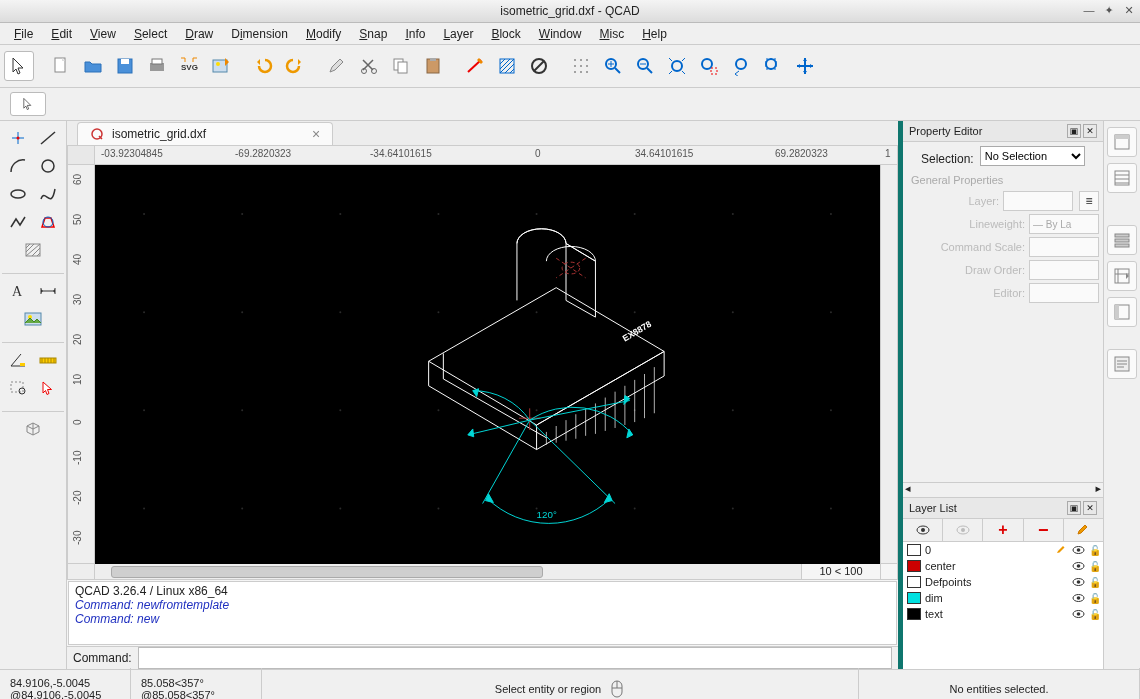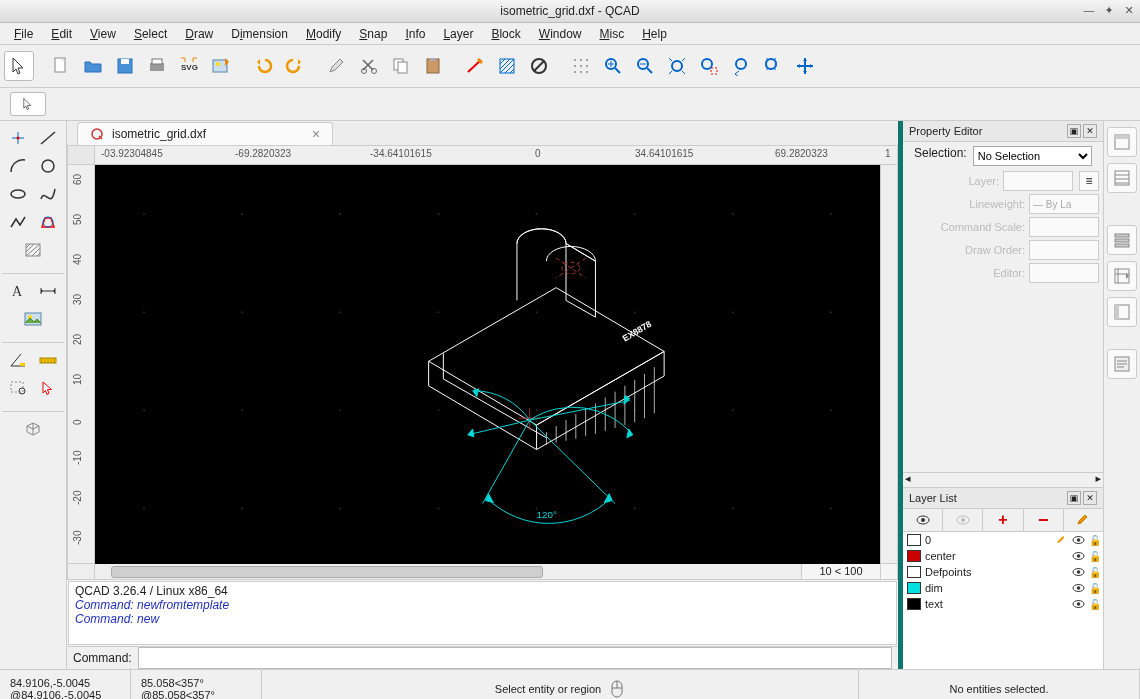--- a/index.html
+++ b/index.html
@@ -41,21 +41,21 @@
 .zoom{width:78px;text-align:center;font-size:11px;padding-top:1px;border:1px solid #ccc;border-top:none;border-left:none}
 .hscr-corner{width:16px;border:1px solid #ccc;border-top:none;border-left:none}
 .consolebox{height:58px;background:#fff;border:1px solid #ccc;margin:1px;padding:2px 6px;overflow:hidden}
 .consolebox .cmd{color:#2030c0;font-style:italic}
 .cmdline{height:22px;display:flex;align-items:center;padding:0 6px;background:#f0f0f0;border-top:1px solid #ccc}
 .cmdline input{flex:1;height:18px;border:1px solid #bbb;margin-left:6px;background:#fff}
 .right{width:200px;background:#f0f0f0;border-left:5px solid #0f766e;display:flex;flex-direction:column}
 .panel-title{height:20px;display:flex;align-items:center;padding:0 6px;background:#e8e8e8;border-bottom:1px solid #ccc;font-size:11px;justify-content:space-between}
 .pt-icons{display:flex;gap:2px}
 .pt-icons span{width:12px;height:12px;border:1px solid #aaa;font-size:9px;display:flex;align-items:center;justify-content:center}
-.propsel{display:flex;align-items:flex-start;padding:4px 11px;gap:6px}
+.propsel{display:flex;align-items:flex-end;padding:4px 18px;gap:6px}
 .propsel select{flex:1;height:20px;border:1px solid #aaa;background:#fff;font-size:11px}
 .propgroup{color:#aaa;padding:4px 8px;font-size:11px}
 .proprows{padding:0 4px 6px 4px}
 .proprow{display:flex;align-items:center;height:22px;gap:4px;margin-bottom:1px}
 .proprow label{flex:1;text-align:right;color:#bbb;font-size:11px}
 .proprow .field{width:62px;height:18px;border:1px solid #ccc;background:#fafafa;font-size:10px;color:#aaa;display:flex;align-items:center;padding:0 3px}
 .proprow .sq{width:18px;height:18px;border:1px solid #ccc;background:#fafafa;margin-left:2px;display:flex;align-items:center;justify-content:center}
 .layerlist{flex:1;display:flex;flex-direction:column;border-top:1px solid #ccc}
 .layer-toolbar{height:22px;display:flex;border-bottom:1px solid #ccc}
 .layer-toolbar div{flex:1;display:flex;align-items:center;justify-content:center;border-right:1px solid #ccc}
@@ -556,20 +556,21 @@
       <span>Property Editor</span>
       <div class="pt-icons">
           <span>▣</span>
           <span>✕</span>
         </div>
     </div>
     <div class="propsel">
       <span>Selection:</span>
       <select><option>No Selection</option></select>
     </div>
+    <div class="propgroup">General Properties</div>
     <div class="proprows">
       <div class="proprow">
           <label>Layer:</label>
           <div class="field"></div>
           <div class="sq">≡</div>
         </div>
       <div class="proprow">
           <label>Lineweight:</label>
           <div class="field">— By La</div>
         </div>

